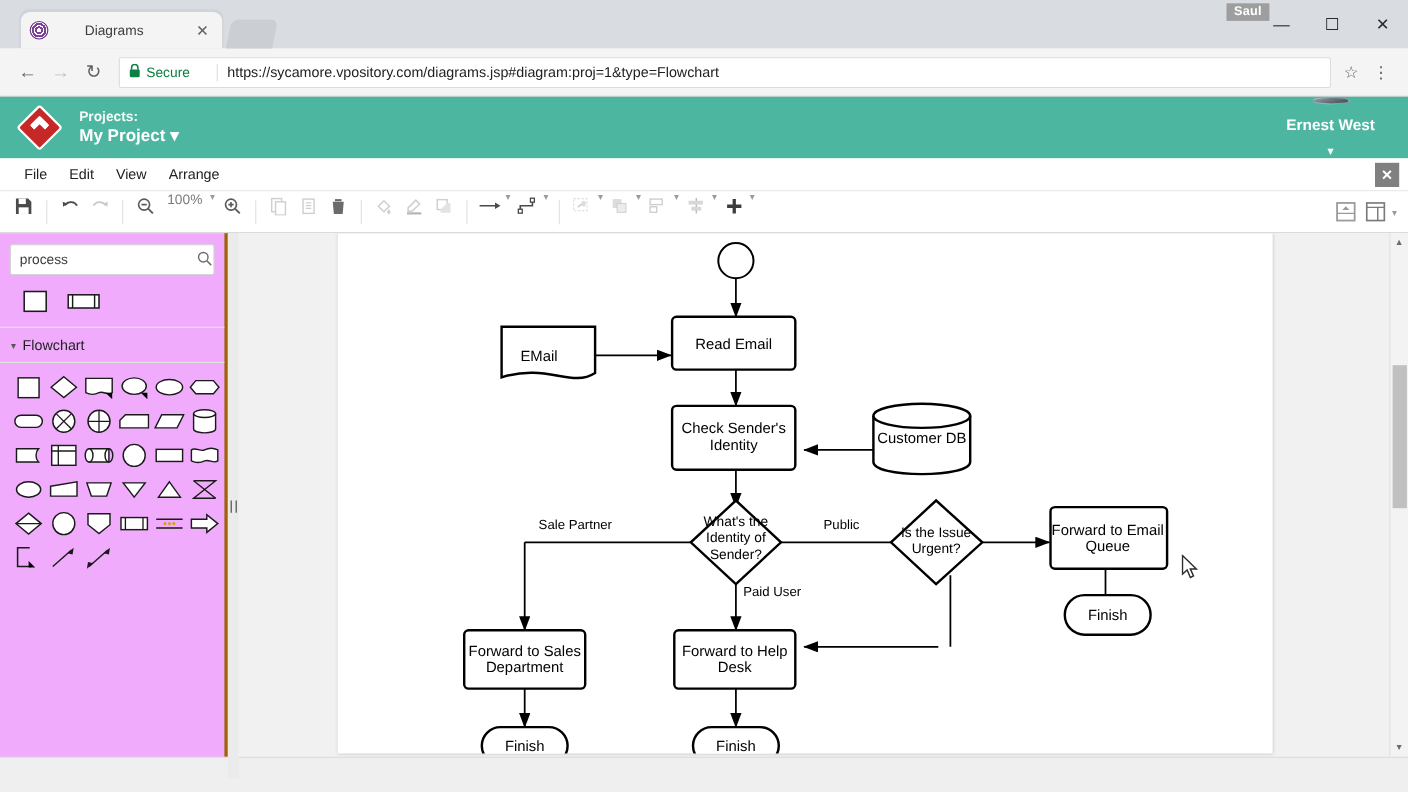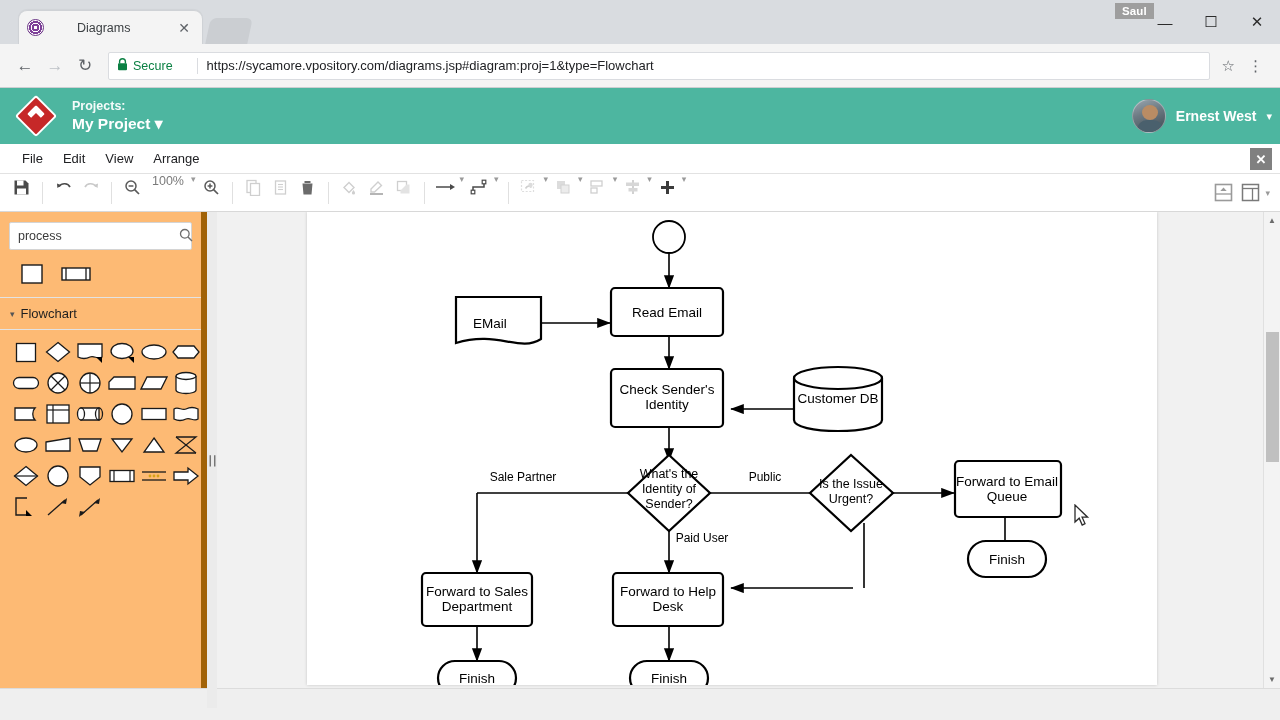--- a/index.html
+++ b/index.html
@@ -77,22 +77,22 @@
   }
   #logo-diamond::after{
     content:""; position:absolute; left:5px; top:5px; width:13px; height:13px;
     background:#ffffff; border-radius:2px;
     clip-path: polygon(0 0, 100% 0, 100% 45%, 45% 45%, 45% 100%, 0 100%);
   }
   #project-block { color: #ffffff; line-height: 1.25; }
   #project-block .plabel { font-size: 12.5px; font-weight: bold; opacity: .95; }
   #project-block .pname { font-size: 15.5px; font-weight: bold; }
   #user-block {
-    position: absolute; right: 8px; top: 0; height: 56px;
-    display: flex; align-items: center; gap: 10px; cursor: pointer;
+    position: absolute; right: 30px; top: 0; height: 56px;
+    display: flex; align-items: center; gap: 10px; cursor: pointer; flex-direction: column;
   }
   #avatar {
     width: 34px; height: 34px; border-radius: 50%; overflow:hidden;
     background: linear-gradient(160deg,#9aa7b0 0%, #6e7b84 40%, #3d4a52 100%);
     position: relative; border: 1px solid rgba(255,255,255,.35);
   }
   #avatar::before{
     content:""; position:absolute; left:9px; top:5px; width:16px; height:15px;
     border-radius:50%; background:#b98c64;
   }
@@ -128,21 +128,21 @@
     cursor: pointer; color: #5a5a5a;
   }
   .tb-btn.dim { color: #c9c9c9; }
   .tb-caret { font-size: 9px; color: #9a9a9a; margin-left: 1px; margin-right: 2px; cursor:pointer;}
   #zoomlabel { font-size: 12.5px; color: #7a7a7a; padding: 0 6px; cursor:pointer; }
   #toolbar-right { position: absolute; right: 8px; display: flex; align-items: center; }
 
   
   #workarea { position: relative; height: 496px; background: #f1f1f1; display: flex; }
   #sidebar {
-    width: 208px; background: #fdba74; border-right: 7px solid #a16207;
+    width: 208px; background: #f0abfc; border-right: 4px solid #a16207;
     position: relative; height: 496px;
   }
   #search-wrap { padding: 10px 9px 0 9px; }
   #search-box {
     height: 28px; background: #fff; border: 1px solid #d4d4d4; border-radius: 2px;
     display:flex; align-items:center; padding: 0 8px;
   }
   #search-box input {
     border: none; outline: none; flex: 1; font-size: 12.5px; color: #3c3c3c;
     font-family: "Liberation Sans", sans-serif; background: transparent;

